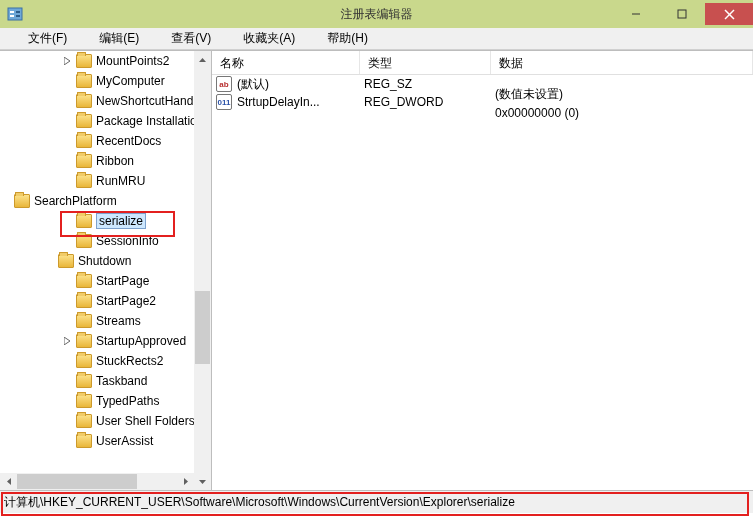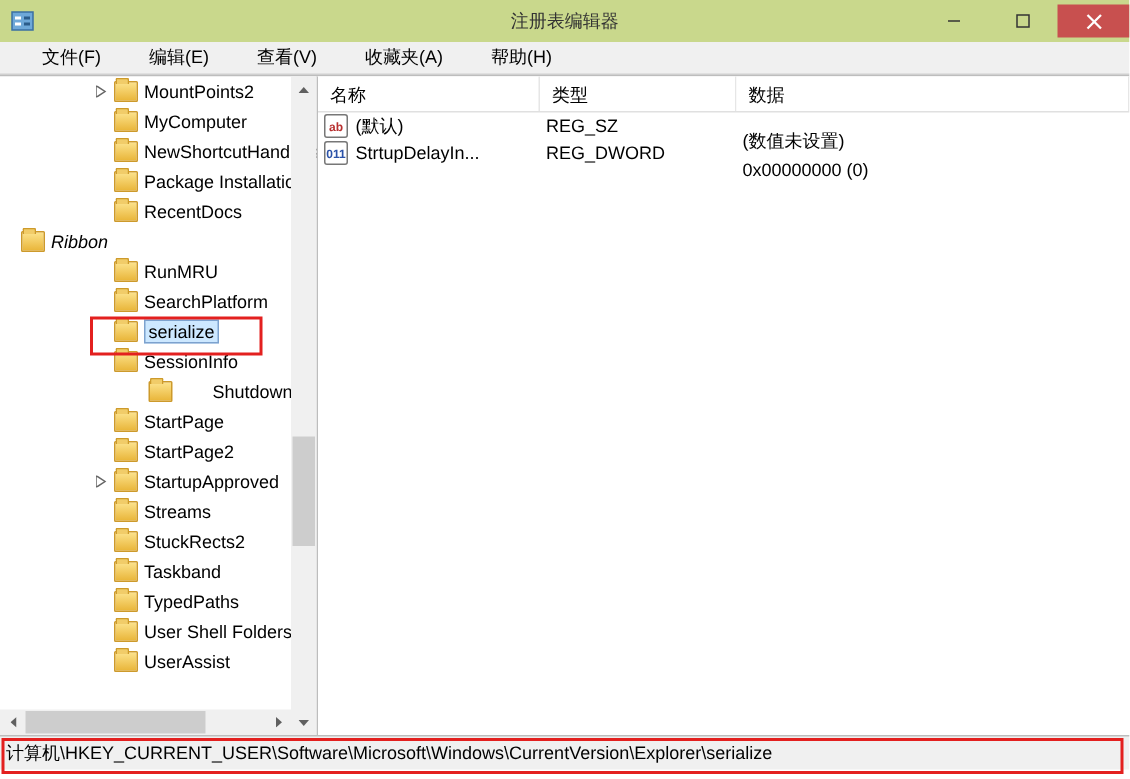--- a/index.html
+++ b/index.html
@@ -120,73 +120,73 @@
         <div class="tree-row" style="padding-left: 62px;">
           <span class="toggle"></span>
           <span class="folder"></span>
           <span class="tree-label">Package Installation</span>
         </div>
         <div class="tree-row" style="padding-left: 62px;">
           <span class="toggle"></span>
           <span class="folder"></span>
           <span class="tree-label">RecentDocs</span>
         </div>
-        <div class="tree-row" style=" font-style: italic;">
+        <div class="tree-row" style="padding-left: 62px;">
           <span class="toggle"></span>
           <span class="folder"></span>
           <span class="tree-label">Ribbon</span>
         </div>
         <div class="tree-row" style="padding-left: 62px;">
           <span class="toggle"></span>
           <span class="folder"></span>
           <span class="tree-label">RunMRU</span>
         </div>
-        <div class="tree-row" style="padding-left: 62px;">
+        <div class="tree-row" style="">
           <span class="toggle"></span>
           <span class="folder"></span>
           <span class="tree-label">SearchPlatform</span>
         </div>
         <div class="tree-row" style="padding-left: 62px;">
           <span class="toggle"></span>
           <span class="folder"></span>
           <span class="tree-label sel">serialize</span>
         </div>
         <div class="tree-row" style="padding-left: 62px;">
           <span class="toggle"></span>
           <span class="folder"></span>
           <span class="tree-label">SessionInfo</span>
         </div>
-        <div class="tree-row" style="padding-left: 62px; justify-content: space-between;">
+        <div class="tree-row" style="padding-left: 44px;">
           <span class="toggle"></span>
           <span class="folder"></span>
           <span class="tree-label">Shutdown</span>
         </div>
         <div class="tree-row" style="padding-left: 62px;">
           <span class="toggle"></span>
           <span class="folder"></span>
           <span class="tree-label">StartPage</span>
         </div>
         <div class="tree-row" style="padding-left: 62px;">
           <span class="toggle"></span>
           <span class="folder"></span>
           <span class="tree-label">StartPage2</span>
+        </div>
+        <div class="tree-row" style="padding-left: 62px;">
+          <span class="toggle"></span>
+          <span class="folder"></span>
+          <span class="tree-label">Streams</span>
         </div>
         <div class="tree-row" style="padding-left: 62px;">
           <span class="toggle">
             <svg width="8" height="8">
               <polygon points="0,0 6,4 0,8" fill="none" stroke="#666"></polygon>
             </svg>
           </span>
           <span class="folder"></span>
           <span class="tree-label">StartupApproved</span>
-        </div>
-        <div class="tree-row" style="padding-left: 62px;">
-          <span class="toggle"></span>
-          <span class="folder"></span>
-          <span class="tree-label">Streams</span>
         </div>
         <div class="tree-row" style="padding-left: 62px;">
           <span class="toggle"></span>
           <span class="folder"></span>
           <span class="tree-label">StuckRects2</span>
         </div>
         <div class="tree-row" style="padding-left: 62px;">
           <span class="toggle"></span>
           <span class="folder"></span>
           <span class="tree-label">Taskband</span>

